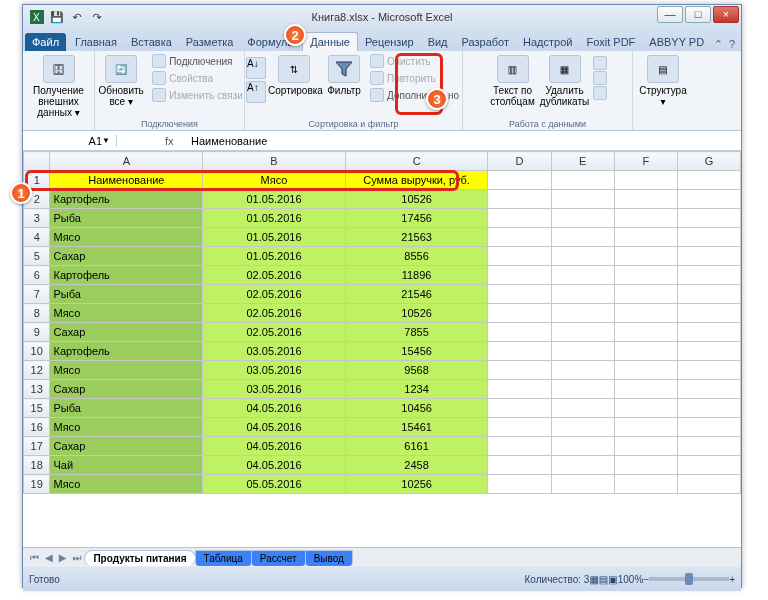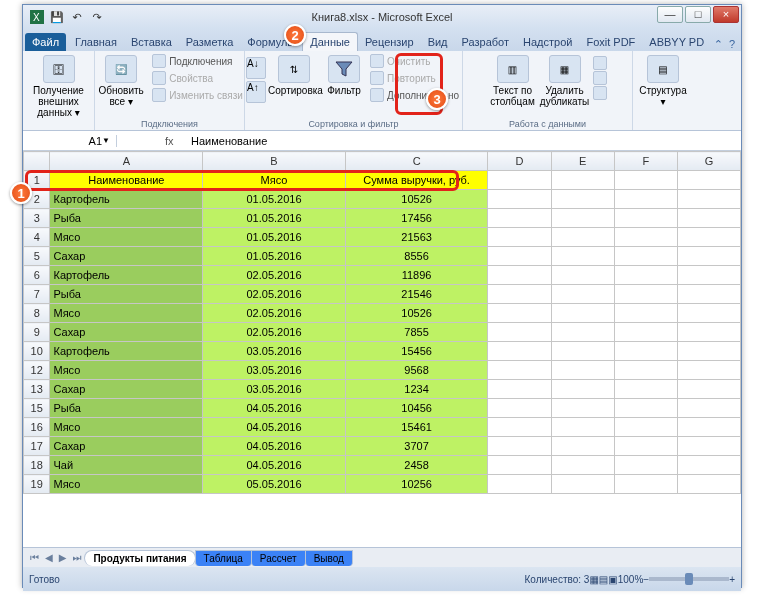--- a/index.html
+++ b/index.html
@@ -357,21 +357,21 @@
             <td class="datacell-bc">15461</td>
             <td></td>
             <td></td>
             <td></td>
             <td></td>
           </tr>
           <tr>
             <th class="rowhdr">17</th>
             <td class="datacell-a">Сахар</td>
             <td class="datacell-bc">04.05.2016</td>
-            <td class="datacell-bc">3707</td>
+            <td class="datacell-bc">6161</td>
             <td></td>
             <td></td>
             <td></td>
             <td></td>
           </tr>
           <tr>
             <th class="rowhdr">18</th>
             <td class="datacell-a">Чай</td>
             <td class="datacell-bc">04.05.2016</td>
             <td class="datacell-bc">2458</td>

